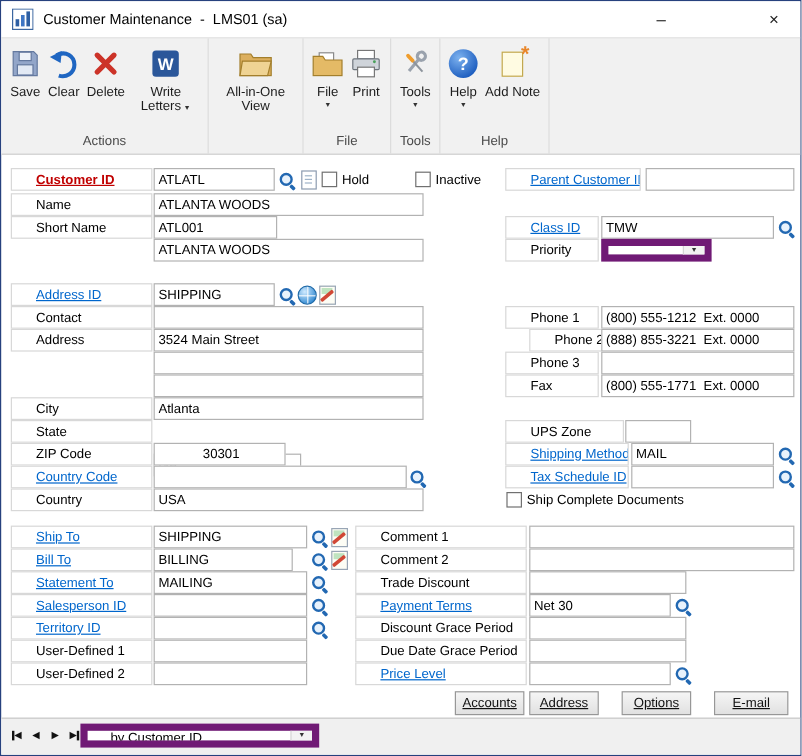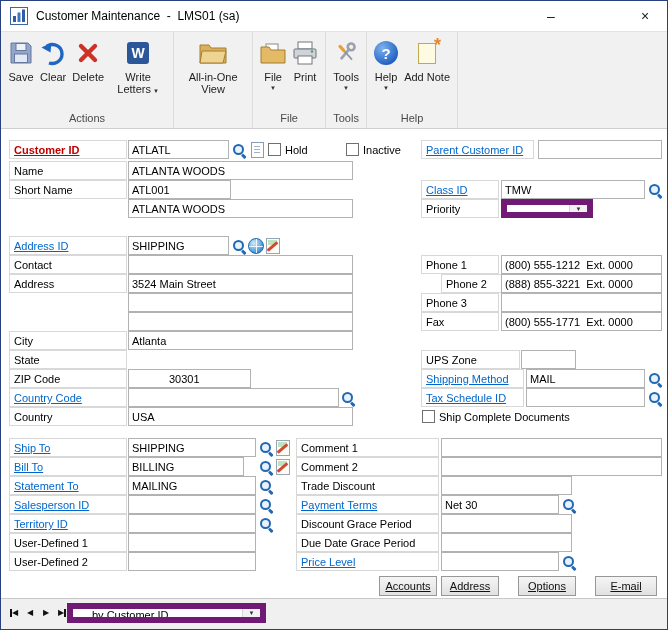--- a/index.html
+++ b/index.html
@@ -23,21 +23,21 @@
   .tarrow-inline{display:inline;font-size:6px;margin-left:2px;color:#333;}
   .tarrow-block{display:block;font-size:6px;margin-top:2px;color:#333;text-align:center;}
   .wicon{width:22px;height:22px;background:#2b579a;border-radius:3px;color:#fff;font-weight:bold;font-size:14px;
          display:flex;align-items:center;justify-content:center;}
   .helpicon{width:24px;height:24px;border-radius:50%;background:radial-gradient(circle at 35% 30%,#7db2ef,#1f5fc0 75%);
             color:#fff;font-weight:bold;font-size:15px;display:flex;align-items:center;justify-content:center;}
   .noteicon{width:16px;height:19px;background:#fffbe2;border:1px solid #c2a84f;position:relative;}
   .noteicon .star{position:absolute;right:-6px;top:-9px;color:#e8862a;font-weight:bold;font-size:18px;}
   
   .lbl{position:absolute;height:19px;box-sizing:border-box;border:1px solid #d8d8d8;background:#fff;
-       padding:3px 4px 0;white-space:nowrap;overflow:hidden;color:#000;}
+       padding:3px 20px 0;white-space:nowrap;overflow:hidden;color:#000;}
   .lbl.link{color:#0066cc;text-decoration:underline;cursor:pointer;}
   .lbl.req{color:#c00000;font-weight:bold;text-decoration:underline;cursor:pointer;}
   .fld{position:absolute;height:19px;box-sizing:border-box;border:1px solid #b2b2b2;background:#fff;
        font-family:inherit;font-size:11px;padding:0 3px;margin:0;color:#000;}
   .ibtn{position:absolute;width:16px;height:16px;display:flex;align-items:center;justify-content:center;cursor:pointer;}
   .mag{width:15px;height:15px;position:relative;display:inline-block;}
   .mag::before{content:"";position:absolute;left:1px;top:1px;width:7px;height:7px;border:2px solid #2268b2;
                border-radius:50%;background:#e8f2fc;}
   .mag::after{content:"";position:absolute;left:10px;top:10px;width:5px;height:3px;background:#2268b2;
               transform:rotate(45deg);transform-origin:0 50%;border-radius:1px;}
@@ -279,21 +279,21 @@
 
   <div class="lbl" style="left:8px;top:330px;width:118px;">City</div>
   <input class="fld" style="left: 127px; top: 330px; width: 225px;" value="Atlanta">
 
   <div class="lbl" style="left:8px;top:349px;width:118px;">State</div>
   <input class="fld" style="left: 127px; top: 349px; width: 123px; margin-top: 28px;" value="GA">
   <div class="lbl" style="left:420px;top:349px;width:99px;">UPS Zone</div>
   <input class="fld" style="left: 520px; top: 349px; width: 55px;" value="">
 
   <div class="lbl" style="left:8px;top:368px;width:118px;">ZIP Code</div>
-  <input class="fld" style="left: 127px; top: 368px; width: 123px; padding-left: 40px;" value="30301">
+  <input class="fld" style="left: 127px; top: 368px; width: 110px; padding-left: 40px;" value="30301">
   <div class="lbl link" style="left:420px;top:368px;width:103px;">Shipping Method</div>
   <input class="fld" style="left: 525px; top: 368px; width: 119px;" value="MAIL">
   <div class="ibtn" style="left:646px;top:370px;">
       <span class="mag"></span>
     </div>
 
   <div class="lbl link" style="left:8px;top:387px;width:118px;">Country Code</div>
   <input class="fld" style="left: 127px; top: 387px; width: 211px;" value="">
   <div class="ibtn" style="left:339px;top:389px;">
       <span class="mag"></span>

